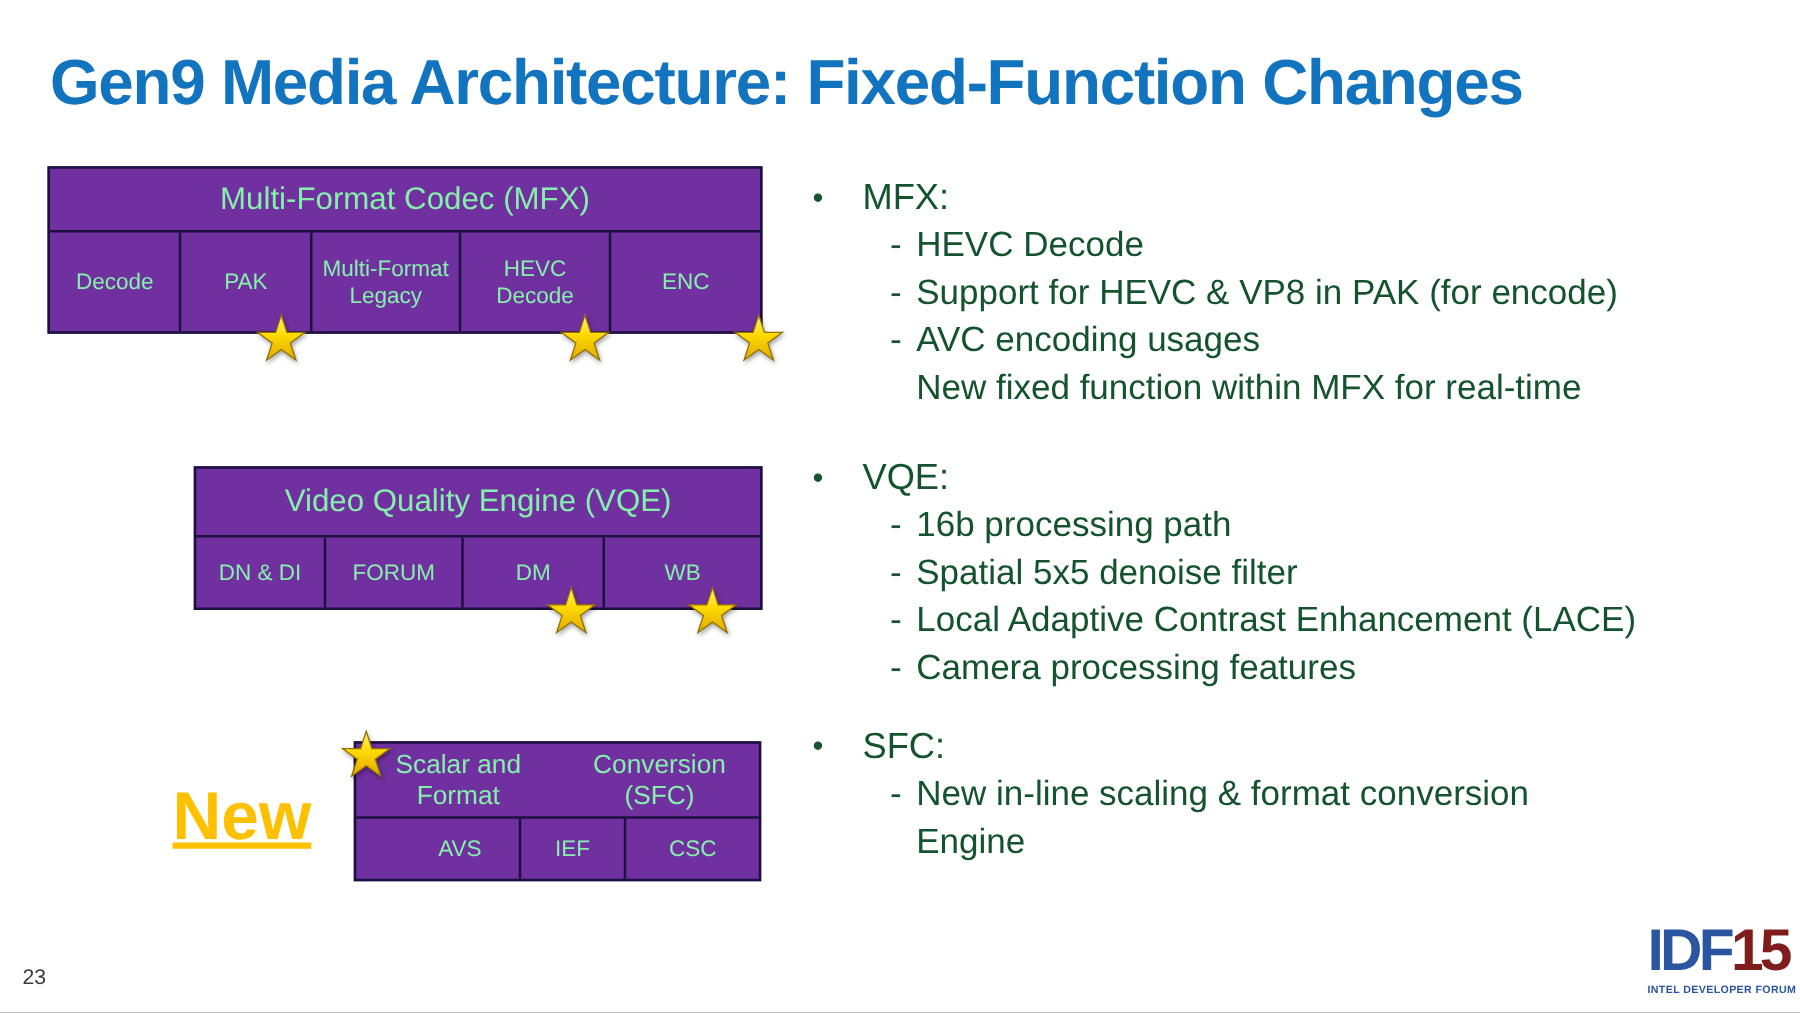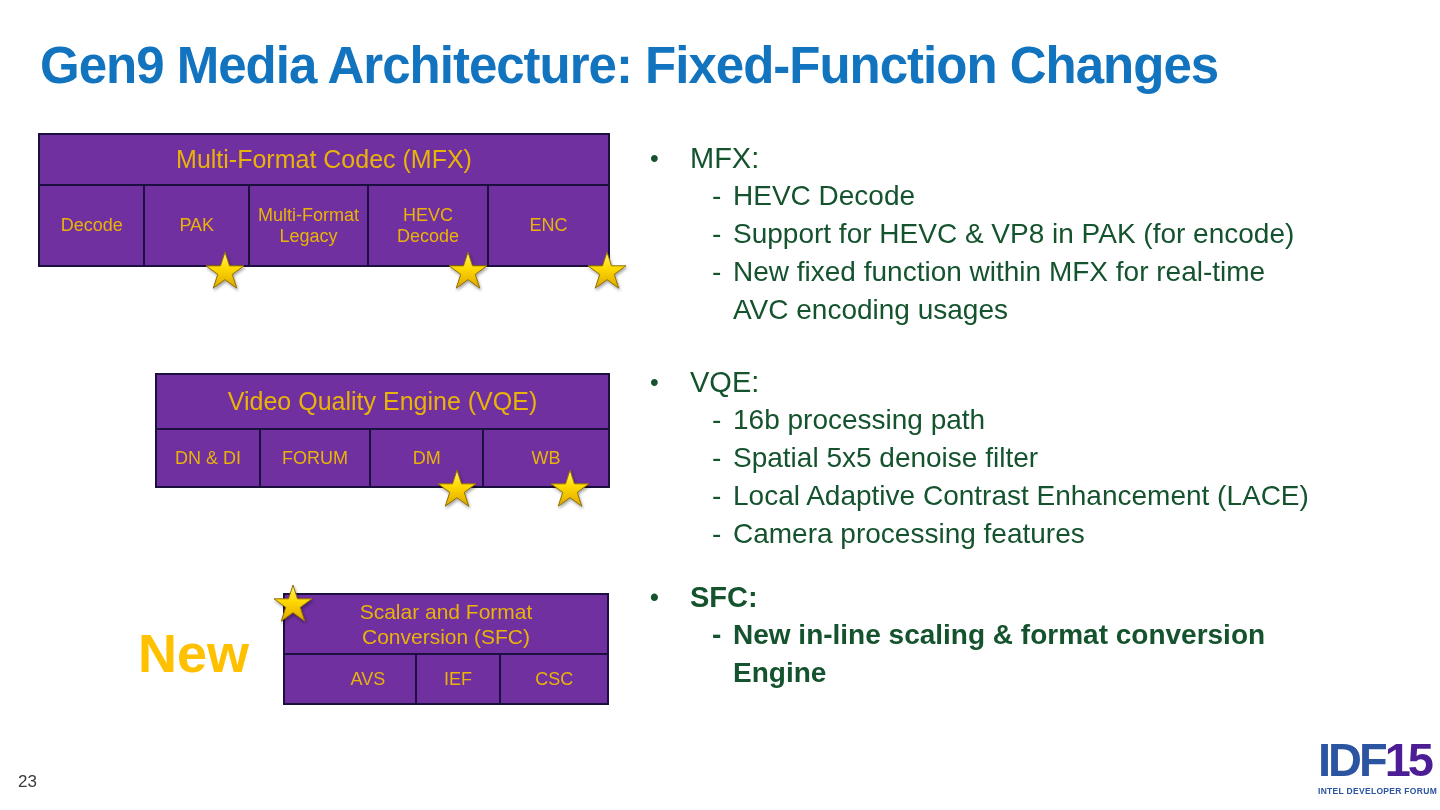--- a/index.html
+++ b/index.html
@@ -9,21 +9,21 @@
   }
   
   .title{
     position:absolute;left:40px;top:36px;width:1360px;
     font-size:51px;font-weight:bold;letter-spacing:-1px;line-height:60px;
     color:#1273BE;white-space:nowrap;
   }
   
   .block{
     position:absolute;background:#7030A0;border:2px solid #1B1040;
-    color:#eab308;box-sizing:border-box;
+    color:#86efac;box-sizing:border-box;
   }
   .block-header{
     display:flex;align-items:center;justify-content:center;text-align:center;
     border-bottom:2px solid #1B1040;box-sizing:border-box;
     font-size:25px;line-height:27px;
   }
   .block-cells{display:flex;box-sizing:border-box;}
   .cell{
     display:flex;align-items:center;justify-content:center;text-align:center;
     border-right:2px solid #1B1040;box-sizing:border-box;
@@ -33,53 +33,53 @@
 
   #mfx-block{left:38px;top:133px;width:572px;height:134px;}
   #mfx-block .block-header{height:51px;}
   #mfx-block .block-cells{height:79px;}
 
   #vqe-block{left:155px;top:373px;width:455px;height:115px;}
   #vqe-block .block-header{height:55px;}
   #vqe-block .block-cells{height:56px;}
 
   #sfc-block{left:283px;top:593px;width:326px;height:112px;}
-  #sfc-block .block-header{height:60px;flex-direction:column;font-size:21px;line-height:25px;}
+  #sfc-block .block-header{height:60px;flex-direction:row;font-size:21px;line-height:25px;}
   #sfc-block .block-cells{height:48px;padding-left:36px;}
 
   
   .star{
     position:absolute;width:44px;height:44px;
     filter:drop-shadow(1px 2px 1.5px rgba(0,0,0,0.35));
   }
   
   .new-label{
     position:absolute;left:138px;top:622px;
-    font-size:54px;font-weight:bold;color:#FFC000;letter-spacing:0px;
+    font-size:54px;font-weight:bold;color:#FFC000;letter-spacing:0px;text-decoration:underline;
   }
   
   .bullet-group{position:absolute;left:650px;width:770px;color:#14532d;}
   #group-mfx{top:139px;}
   #group-vqe{top:363px;}
-  #group-sfc{top:578px;font-weight:bold;}
+  #group-sfc{top:578px;}
   .group-heading{display:flex;font-size:29px;line-height:38px;}
   .group-heading::before{
     content:"\2022";display:inline-block;width:40px;font-size:25px;flex:0 0 40px;
   }
   .sub-item{display:flex;font-size:28px;line-height:38px;}
   .sub-item::before{
     content:"-";display:inline-block;margin-left:62px;width:21px;flex:0 0 21px;
   }
   .sub-text div{white-space:nowrap;line-height:38px;}
   
   .page-number{position:absolute;left:18px;top:772px;font-size:17px;color:#3a3a3a;}
   .logo{position:absolute;left:1318px;top:735px;width:112px;text-align:center;}
   .logo-main{font-size:47px;font-weight:bold;letter-spacing:-3px;line-height:50px;white-space:nowrap;}
   .logo-idf{color:#2B55A0;}
-  .logo-year{color:#4c1d95;}
+  .logo-year{color:#7f1d1d;}
   .logo-sub{font-size:8.5px;font-weight:bold;color:#2B55A0;letter-spacing:0.3px;margin-top:1px;white-space:nowrap;}
 </style>
 </head>
 <body>
 
 <div class="slide">
 
   <svg width="0" height="0" style="position:absolute" aria-hidden="true">
     <defs>
       <linearGradient id="starGrad" x1="0" y1="0" x2="0" y2="1">
@@ -156,22 +156,22 @@
           <div>HEVC Decode</div>
         </div>
     </div>
     <div class="sub-item">
       <div class="sub-text">
           <div>Support for HEVC &amp; VP8 in PAK (for encode)</div>
         </div>
     </div>
     <div class="sub-item">
       <div class="sub-text">
+        <div>AVC encoding usages</div>
         <div>New fixed function within MFX for real-time</div>
-        <div>AVC encoding usages</div>
       </div>
     </div>
   </div>
 
   <div class="bullet-group" id="group-vqe">
     <div class="group-heading">
         <span>VQE:</span>
       </div>
     <div class="sub-item">
       <div class="sub-text">

